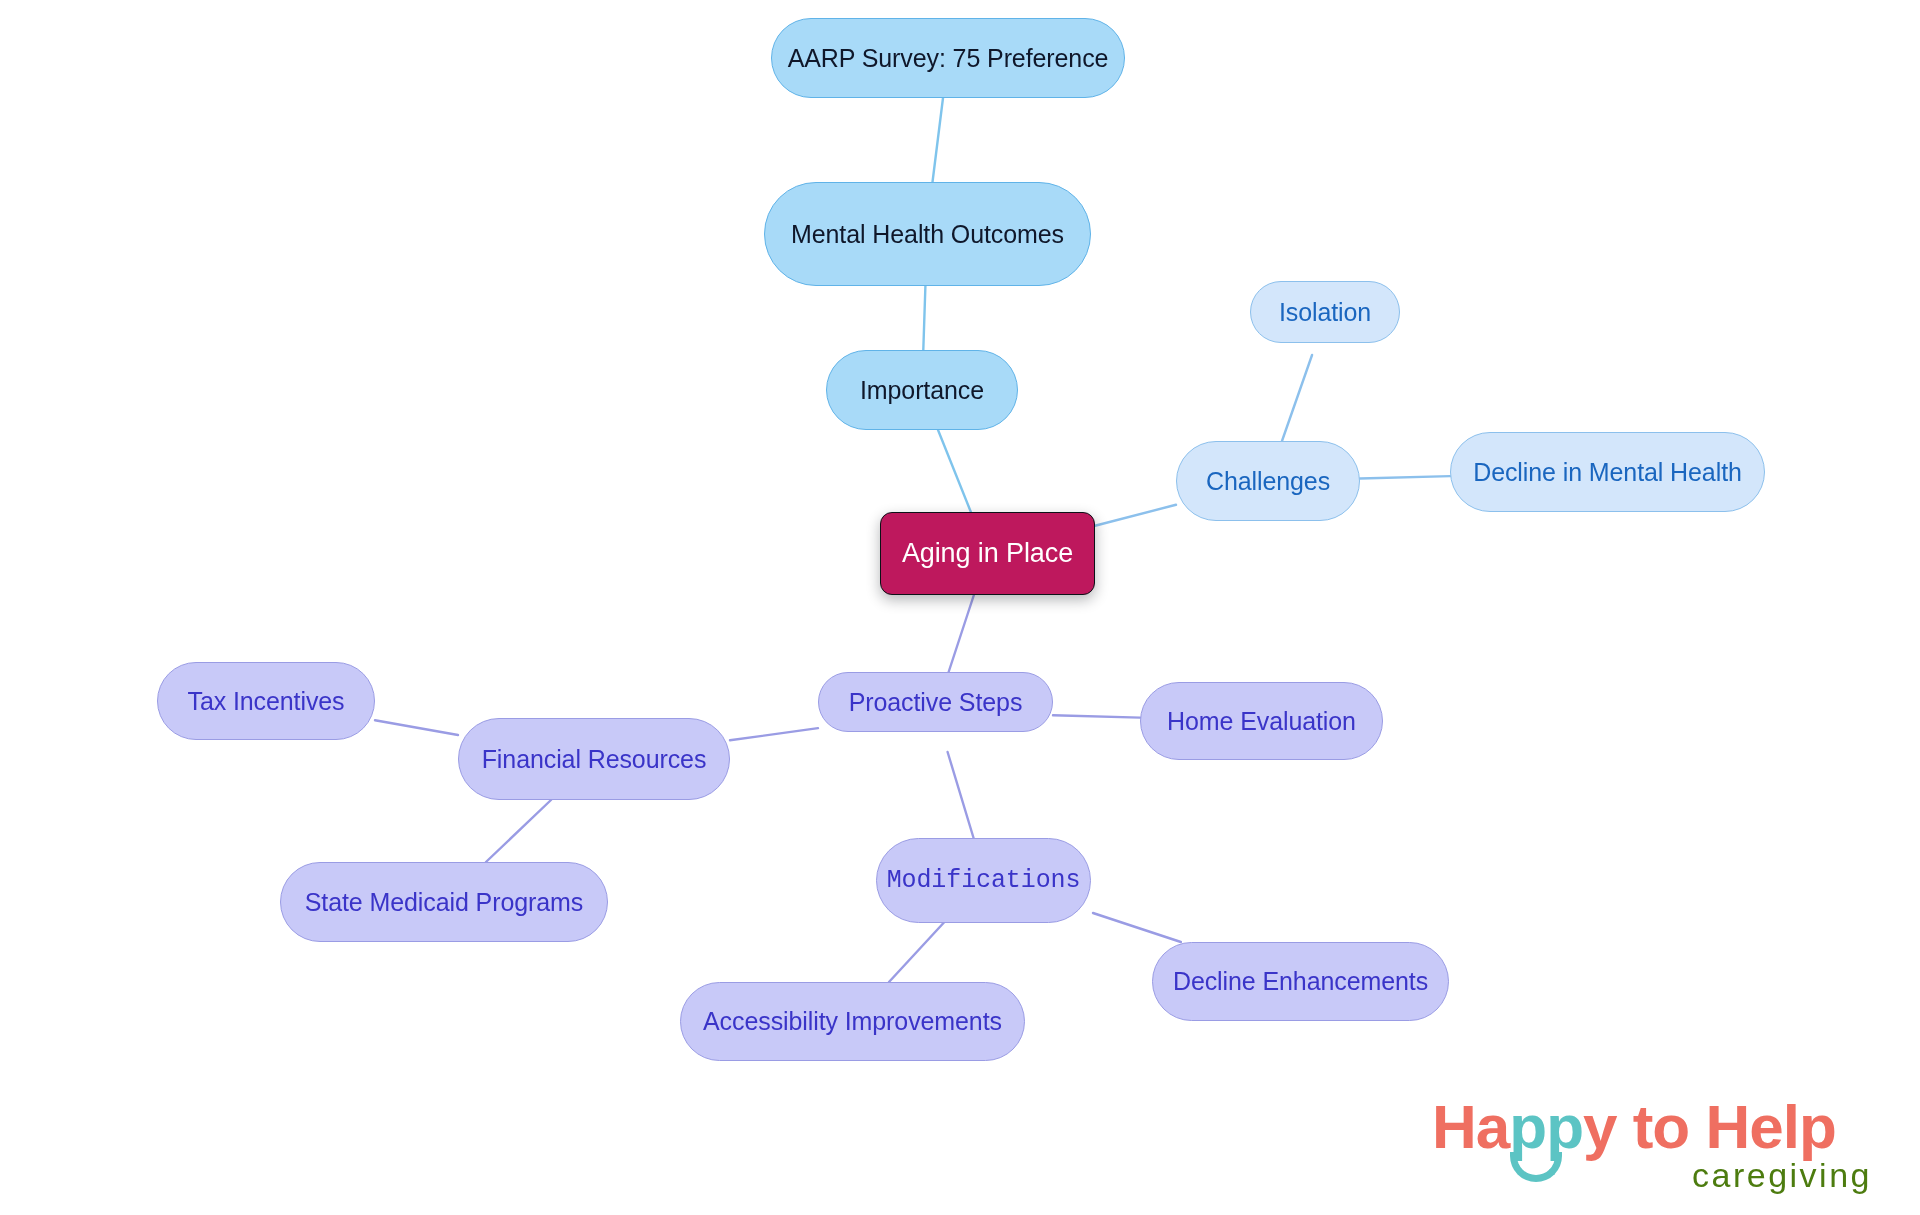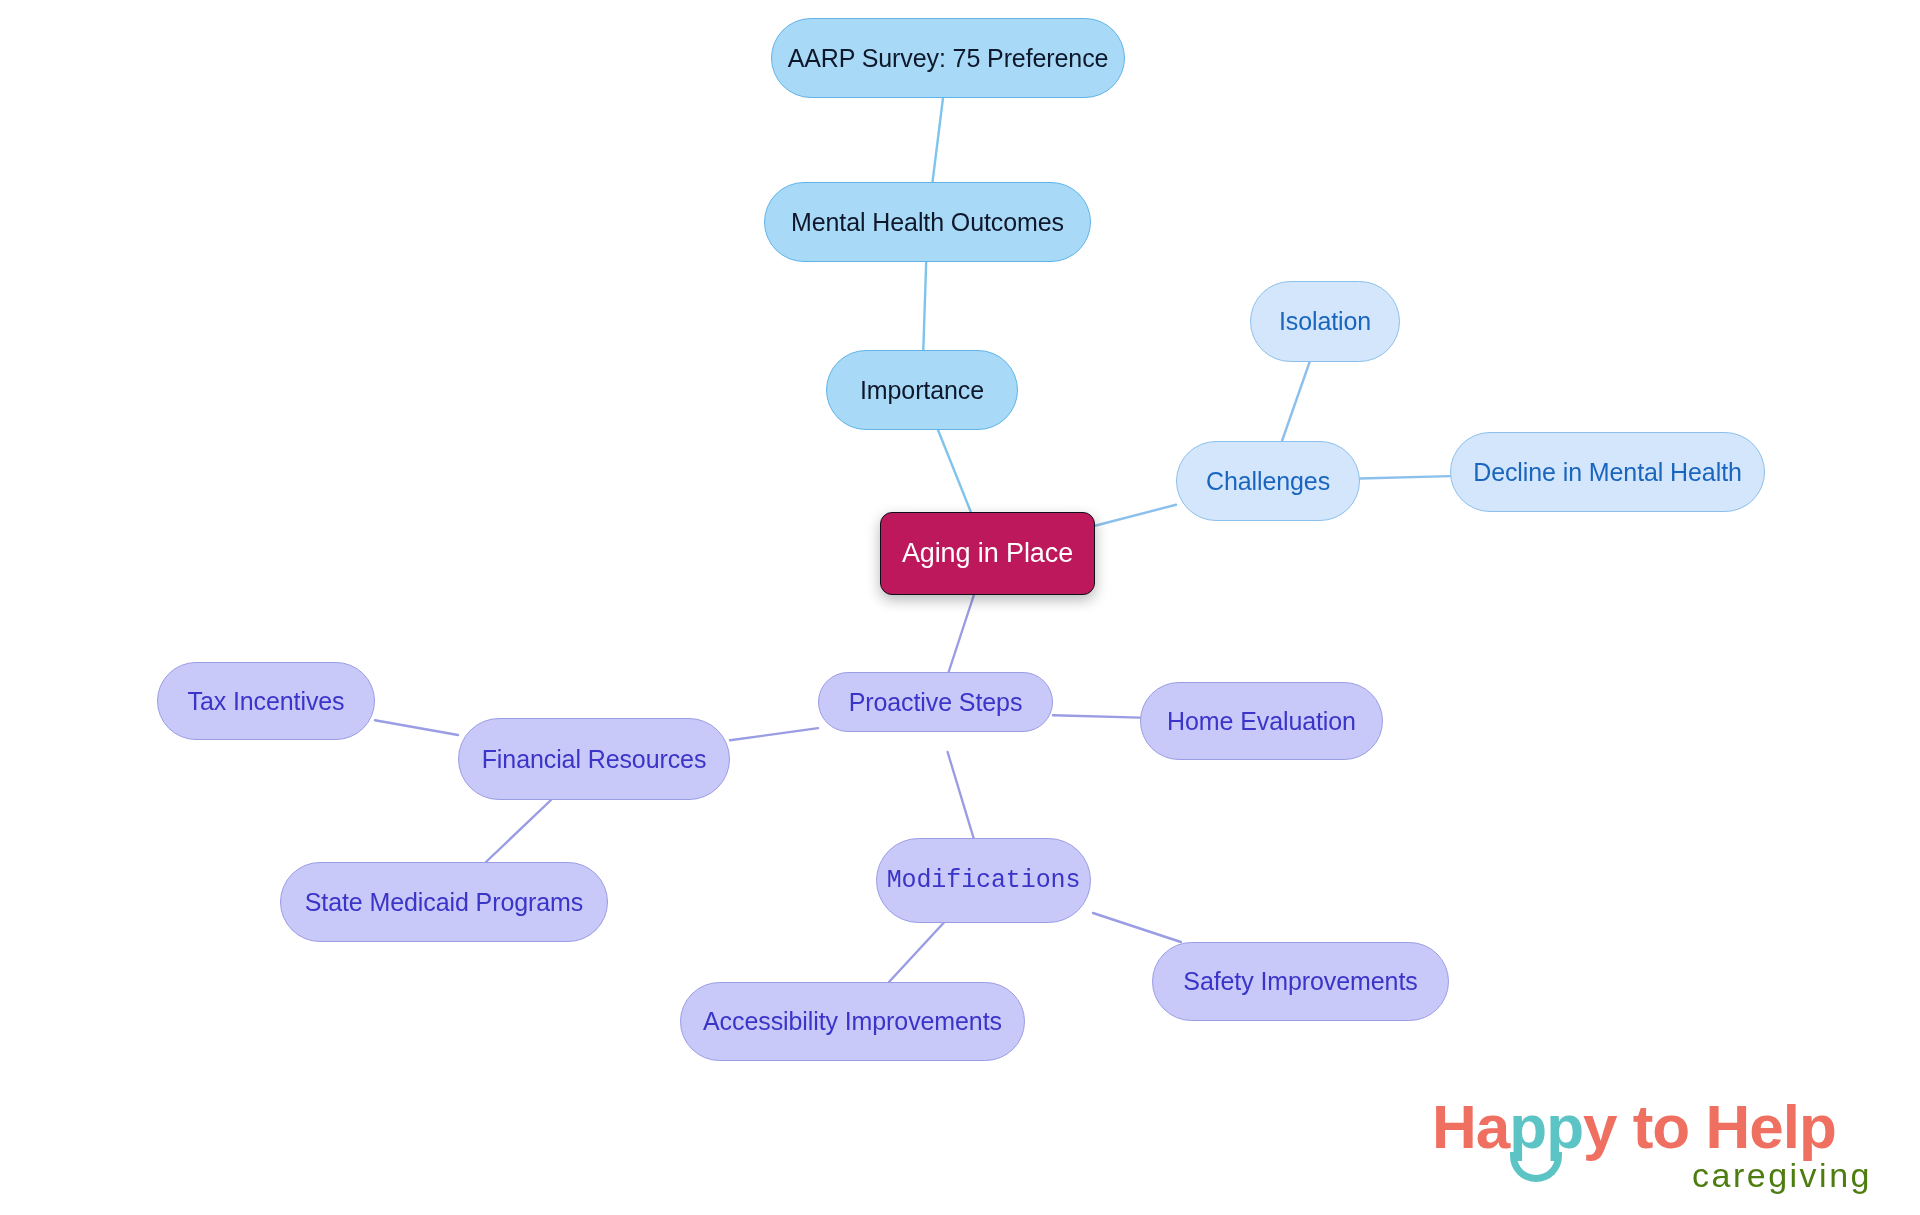--- a/index.html
+++ b/index.html
@@ -155,31 +155,31 @@
       <line x1="1093" y1="912.9920634920635" x2="1180.860576923077" y2="942" stroke="#9a9ce4" stroke-width="2.4" stroke-linecap="round"></line>
     </svg>
 
   <div class="node root" style="left: 880px; top: 512px; width: 215px; height: 83px;">
     <span class="node-label">Aging in Place</span>
   </div>
 
   <div class="node blue-mid" style="left: 826px; top: 350px; width: 192px; height: 80px;">
     <span class="node-label">Importance</span>
   </div>
-  <div class="node blue-mid" style="left: 764px; top: 182px; width: 327px; height: 80px;">
+  <div class="node blue-mid" style="left: 764px; top: 182px; width: 327px; height: 104px;">
     <span class="node-label">Mental Health Outcomes</span>
   </div>
   <div class="node blue-mid" style="left: 771px; top: 18px; width: 354px; height: 80px;">
     <span class="node-label">AARP Survey: 75 Preference</span>
   </div>
 
   <div class="node blue-pale" style="left: 1176px; top: 441px; width: 184px; height: 80px;">
     <span class="node-label">Challenges</span>
   </div>
-  <div class="node blue-pale" style="left: 1250px; top: 281px; width: 150px; height: 81px;">
+  <div class="node blue-pale" style="left: 1250px; top: 281px; width: 150px; height: 62px;">
     <span class="node-label">Isolation</span>
   </div>
   <div class="node blue-pale" style="left: 1450px; top: 432px; width: 315px; height: 80px;">
     <span class="node-label">Decline in Mental Health</span>
   </div>
 
   <div class="node purple" style="left: 818px; top: 672px; width: 235px; height: 60px;">
     <span class="node-label">Proactive Steps</span>
   </div>
   <div class="node purple" style="left: 1140px; top: 682px; width: 243px; height: 78px;">
@@ -194,21 +194,21 @@
   <div class="node purple" style="left: 280px; top: 862px; width: 328px; height: 80px;">
     <span class="node-label">State Medicaid Programs</span>
   </div>
   <div class="node purple" style="left: 876px; top: 838px; width: 215px; height: 85px; font-family: Liberation Mono, monospace;">
     <span class="node-label">Modifications</span>
   </div>
   <div class="node purple" style="left: 680px; top: 982px; width: 345px; height: 79px;">
     <span class="node-label">Accessibility Improvements</span>
   </div>
   <div class="node purple" style="left: 1152px; top: 942px; width: 297px; height: 79px;">
-    <span class="node-label">Safety Improvements</span>
+    <span class="node-label">Decline Enhancements</span>
   </div>
 
   <div id="brand-logo">
     <div class="logo-wordmark"><span>Ha</span><span class="logo-pp">pp</span><span>y to Help</span></div>
     <div class="logo-smile"></div>
     <div class="logo-tagline">caregiving</div>
   </div>
 
 </div>
 

